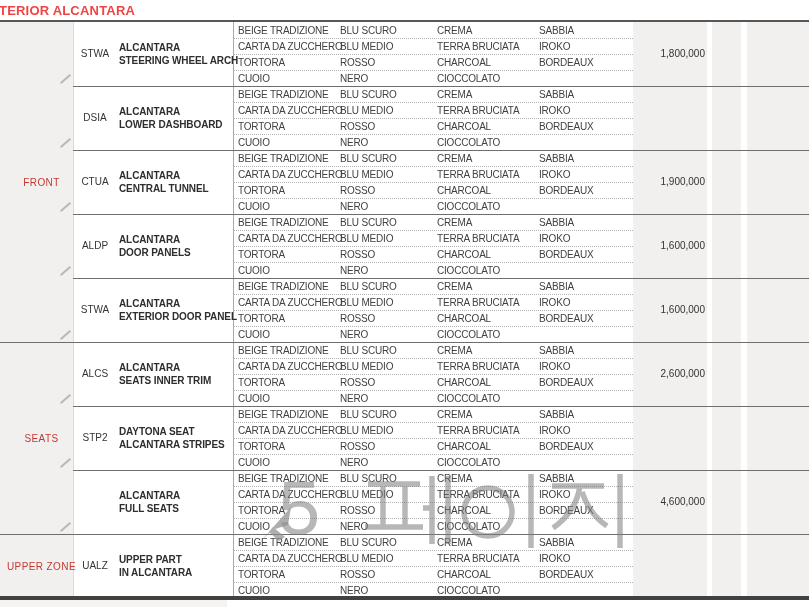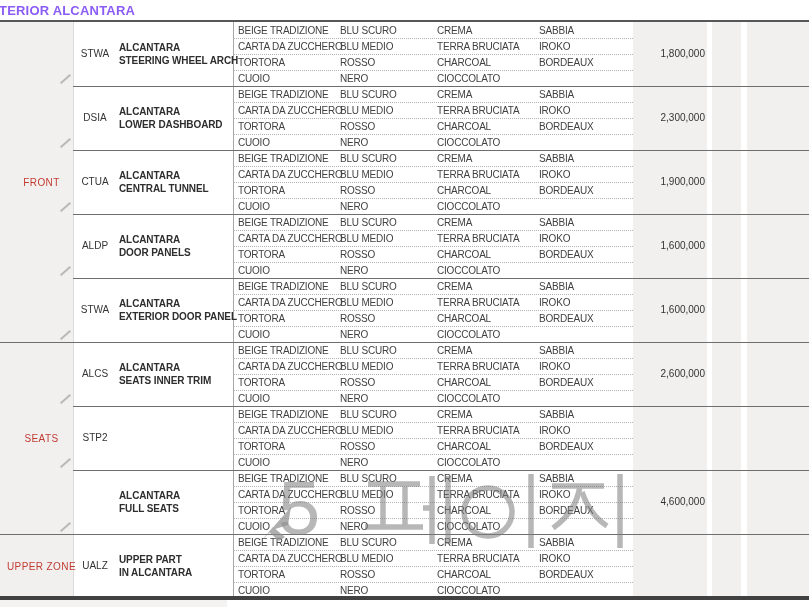--- a/index.html
+++ b/index.html
@@ -13,21 +13,21 @@
   .bg-colC{left:747px;top:22px;width:62px;height:576px;background:#f1f0ef;}
   .bg-bottomstrip{left:0;top:600px;width:227px;height:7px;background:#f4f3f2;}
   
   .top-border{left:0;top:20px;width:809px;height:2px;background:#57575a;}
   .bottom-border{left:0;top:596px;width:809px;height:4px;background:#414141;}
   .vline-desc{left:233px;top:22px;width:1px;height:576px;background:#a8a8a8;}
   .vline-gray{left:73px;top:22px;width:1px;height:576px;background:#dddcda;}
   .hline{height:1px;background:#6e6e6e;}
   .tick{width:13px;height:2px;background:#9a9a9a;opacity:.65;transform:rotate(-42deg);}
   
-  .title{left:-1px;top:3px;font-size:13px;font-weight:bold;letter-spacing:.2px;color:#8b5cf6;white-space:nowrap;}
+  .title{left:-1px;top:3px;font-size:13px;font-weight:bold;letter-spacing:.2px;color:#ef4444;white-space:nowrap;}
   
   .section-label{left:0;width:83px;display:flex;align-items:center;justify-content:center;
                  color:#c23b33;font-size:10px;letter-spacing:.4px;text-align:center;}
   
   .row{left:0;width:809px;height:64px;}
   .row .code{position:absolute;left:73px;top:0;width:44px;height:64px;line-height:64px;
              text-align:center;font-size:10px;color:#343434;}
   .row .desc{position:absolute;left:119px;top:50%;transform:translateY(-50%);
              font-size:10px;font-weight:700;letter-spacing:-.1px;color:#2e2e2e;line-height:13px;white-space:nowrap;}
   .row .ccell{position:absolute;height:16px;line-height:17px;font-size:10px;letter-spacing:-.2px;
@@ -92,21 +92,20 @@
       <div class="abs tick" style="left: 59px; top: 78px;"></div>
       <div class="abs row" style="top: 86px;">
     <div class="code">DSIA</div>
     <div class="desc">
       <div class="d1">ALCANTARA</div>
       <div class="d2">LOWER DASHBOARD</div>
     </div>
     <div class="dot" style="top:16px"></div>
     <div class="dot" style="top:32px"></div>
     <div class="dot" style="top:48px"></div>
-    <div class="price">2,300,000</div>
   <div class="ccell" style="left: 238px; top: 0px;">BEIGE TRADIZIONE</div>
         <div class="ccell" style="left: 238px; top: 16px;">CARTA DA ZUCCHERO</div>
         <div class="ccell" style="left: 238px; top: 32px;">TORTORA</div>
         <div class="ccell" style="left: 238px; top: 48px;">CUOIO</div>
         <div class="ccell" style="left: 340px; top: 0px;">BLU SCURO</div>
         <div class="ccell" style="left: 340px; top: 16px;">BLU MEDIO</div>
         <div class="ccell" style="left: 340px; top: 32px;">ROSSO</div>
         <div class="ccell" style="left: 340px; top: 48px;">NERO</div>
         <div class="ccell" style="left: 437px; top: 0px;">CREMA</div>
         <div class="ccell" style="left: 437px; top: 16px;">TERRA BRUCIATA</div>
@@ -231,20 +230,24 @@
         <div class="ccell" style="left: 437px; top: 48px;">CIOCCOLATO</div>
         <div class="ccell" style="left: 539px; top: 0px;">SABBIA</div>
         <div class="ccell" style="left: 539px; top: 16px;">IROKO</div>
         <div class="ccell" style="left: 539px; top: 32px;">BORDEAUX</div>
         <div class="ccell" style="left: 539px; top: 48px;"></div>
       </div>
       <div class="abs hline" style="top: 406px; left: 73px; width: 736px;"></div>
       <div class="abs tick" style="left: 59px; top: 398px;"></div>
       <div class="abs row" style="top: 406px;">
     <div class="code">STP2</div>
+    <div class="desc">
+      <div class="d1">DAYTONA SEAT</div>
+      <div class="d2">ALCANTARA STRIPES</div>
+    </div>
     <div class="dot" style="top:16px"></div>
     <div class="dot" style="top:32px"></div>
     <div class="dot" style="top:48px"></div>
   <div class="ccell" style="left: 238px; top: 0px;">BEIGE TRADIZIONE</div>
         <div class="ccell" style="left: 238px; top: 16px;">CARTA DA ZUCCHERO</div>
         <div class="ccell" style="left: 238px; top: 32px;">TORTORA</div>
         <div class="ccell" style="left: 238px; top: 48px;">CUOIO</div>
         <div class="ccell" style="left: 340px; top: 0px;">BLU SCURO</div>
         <div class="ccell" style="left: 340px; top: 16px;">BLU MEDIO</div>
         <div class="ccell" style="left: 340px; top: 32px;">ROSSO</div>

